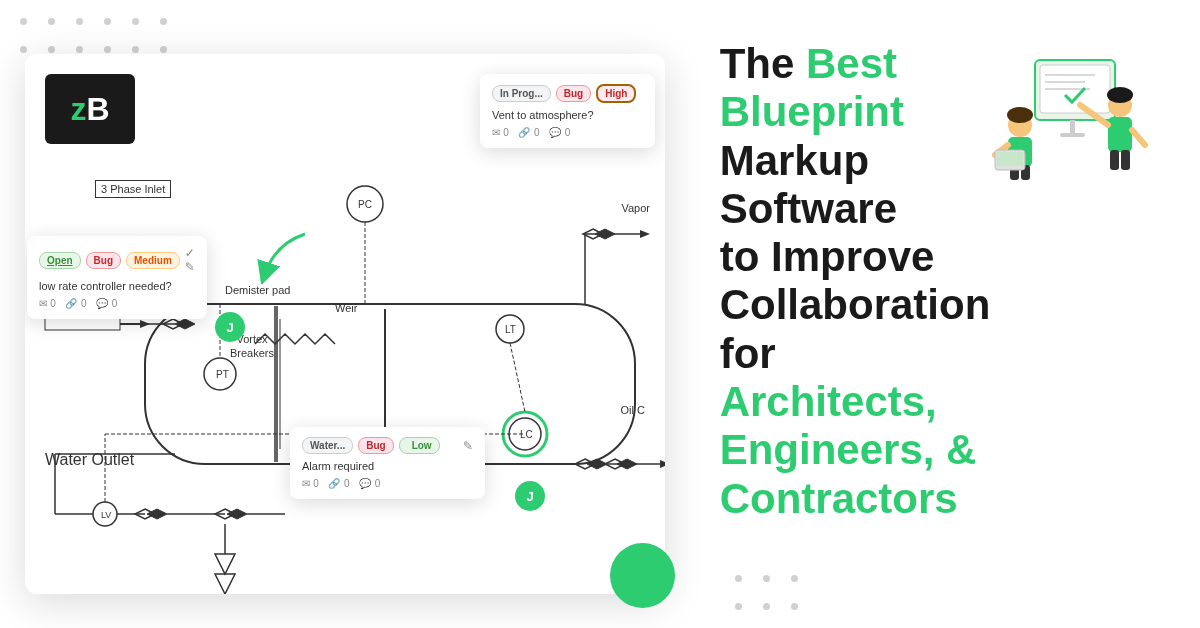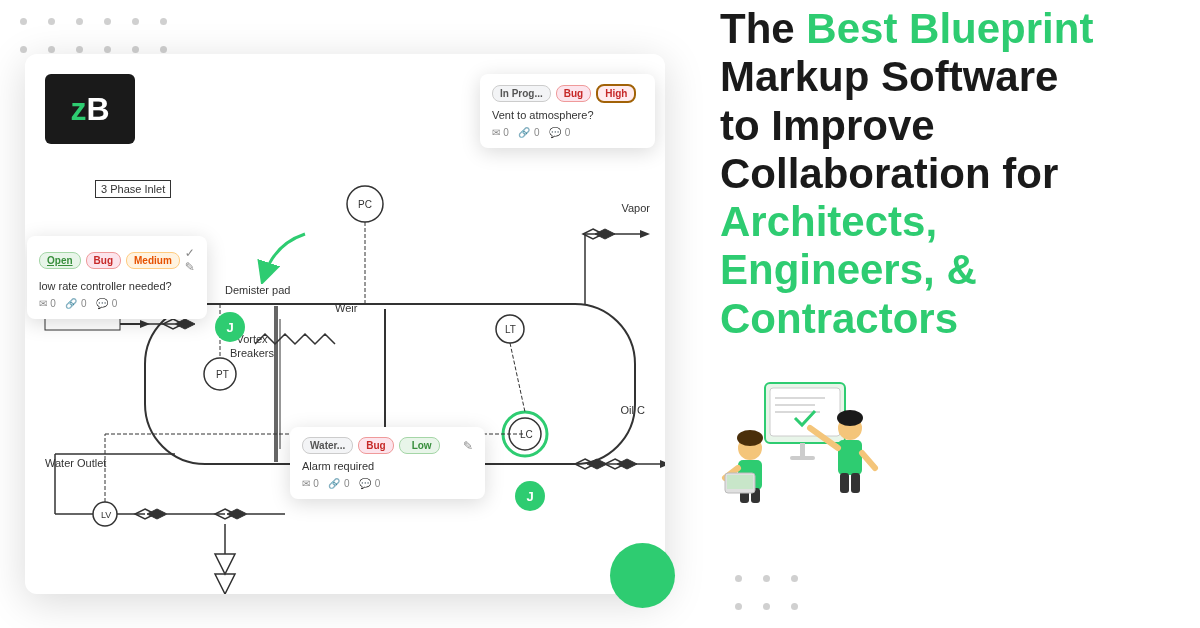--- a/index.html
+++ b/index.html
@@ -142,21 +142,21 @@
     }
 
     
     .right-panel {
       position: absolute;
       right: 0;
       top: 0;
       width: 510px;
       height: 508px;
       display: flex;
-      flex-direction: column;
+      flex-direction: row;
       justify-content: center;
       align-items: flex-start;
       padding: 40px 50px 40px 30px;
     }
 
     .headline {
       font-size: 42px;
       font-weight: 900;
       line-height: 1.15;
       color: #1a1a1a;
@@ -228,21 +228,21 @@
       font-size: 11px;
       color: #333;
       z-index: 8;
       text-align: center;
     }
 
     .water-label {
       position: absolute;
       bottom: 125px;
       left: 20px;
-      font-size: 11px;
+      font-size: 16px;
       color: #333;
       z-index: 8;
     }
 
     .oilc-label {
       position: absolute;
       top: 350px;
       right: 20px;
       font-size: 11px;
       color: #333;

